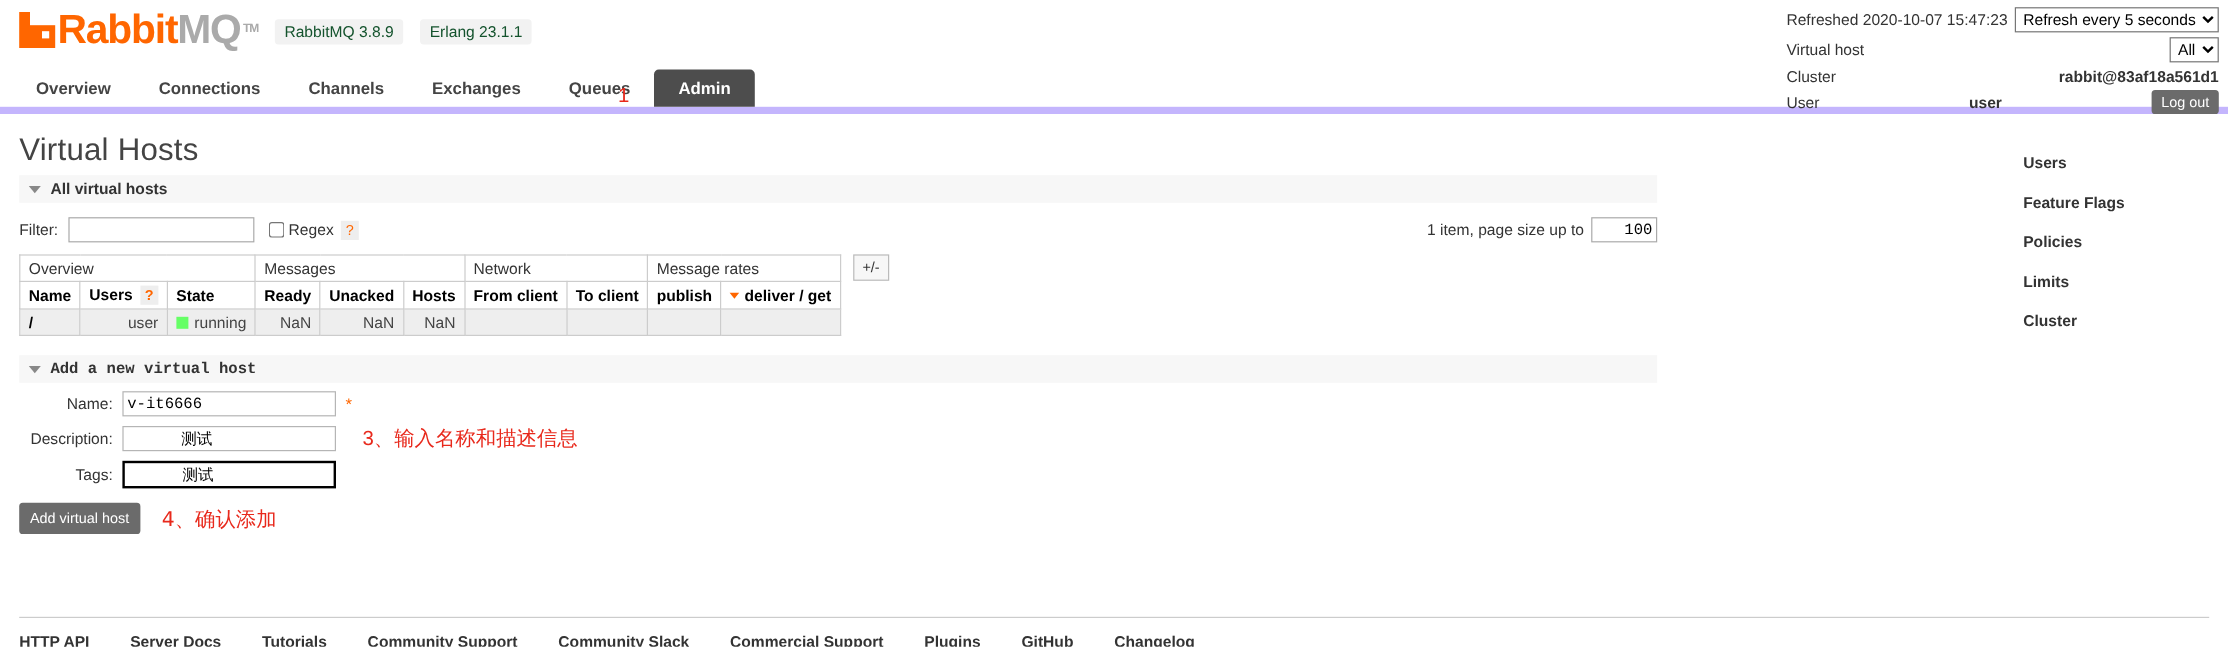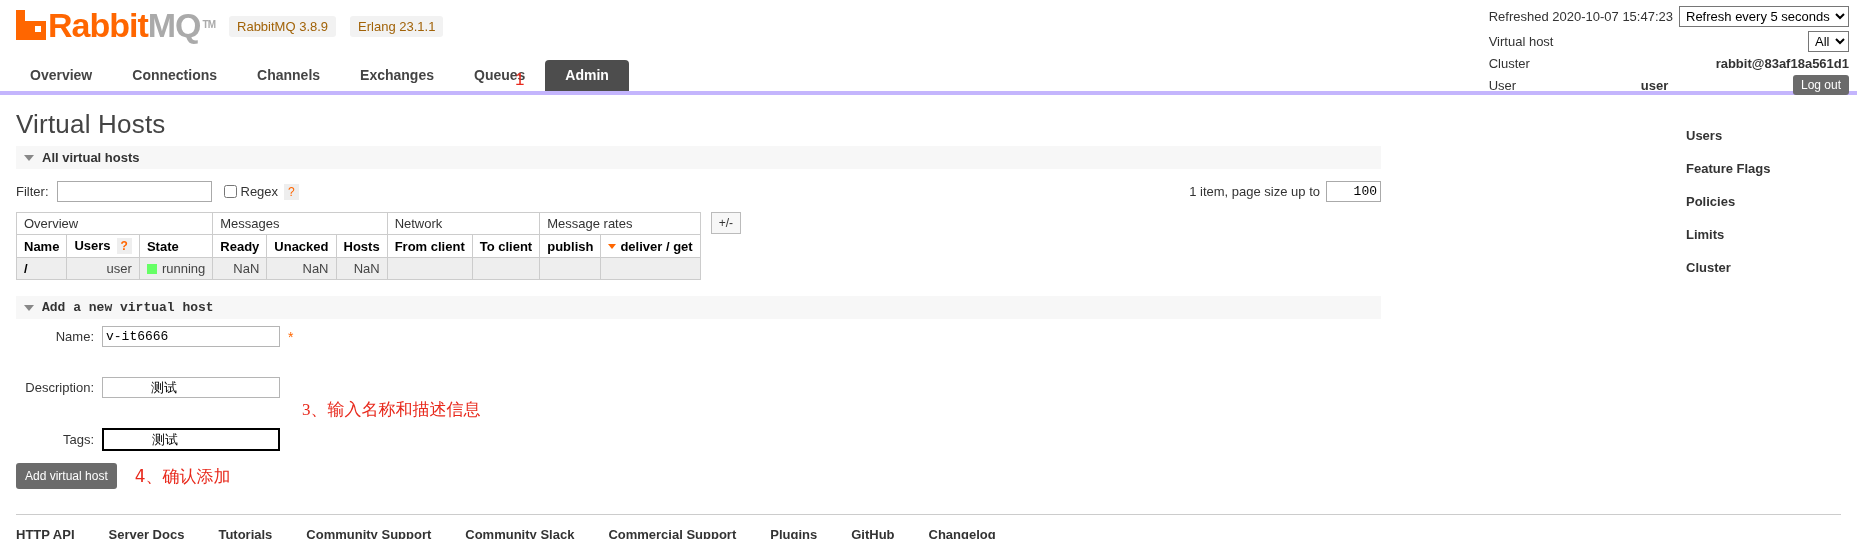--- a/index.html
+++ b/index.html
@@ -11,21 +11,21 @@
     font-size: 13px;
     color: #333;
     overflow: hidden;
   }
   a { color: #333; text-decoration: none; }
 
   
   #header {
     position: relative;
     height: 95px;
-    border-bottom: 4px solid #c4b5fd;
+    border-bottom: 6px solid #c4b5fd;
   }
   #logo-block {
     position: absolute; left: 16px; top: 10px;
     display: flex; align-items: flex-end;
   }
   .logo-mark {
     width: 30px; height: 30px;
     position: relative;
     margin-right: 2px;
   }
@@ -40,21 +40,21 @@
     letter-spacing: -1px;
   }
   .logo-rabbit { color: #f60; }
   .logo-mq { color: #aaa; }
   .logo-tm { font-size: 10px; color: #aaa; font-weight: bold; margin-left: 2px; vertical-align: bottom; }
   .version-pill {
     background: #f2f2f2;
     border-radius: 3px;
     padding: 3px 8px;
     font-size: 13px;
-    color: #a16207;
+    color: #14532d;
     margin-left: 14px;
     margin-bottom: 3px;
     white-space: nowrap;
   }
 
   
   #main-nav {
     position: absolute;
     left: 10px; bottom: 0;
     display: flex; align-items: flex-end;
@@ -266,22 +266,21 @@
   .finput.cjk { font-family: "DejaVu Sans", sans-serif; padding-left: 48px; }
   .finput.focused {
     border: 2px solid #000;
     height: 23px;
   }
   .req-star { color: #f60; margin-left: 8px; font-size: 14px; }
   #annot-3 {
     margin-left: 22px;
     color: #e8291c;
     font-size: 17px;
-    font-family: Liberation Serif, serif;
-    margin-top: 44px;
+    font-family: Liberation Sans, sans-serif;
   }
   #addbtn-row { display: flex; align-items: center; margin-top: 12px; }
   #add-vhost-btn {
     background: #6b6b6b;
     color: #fff;
     border: none;
     border-radius: 3px;
     padding: 6px 9px;
     font-size: 12px;
     font-family: "Liberation Sans", sans-serif;

